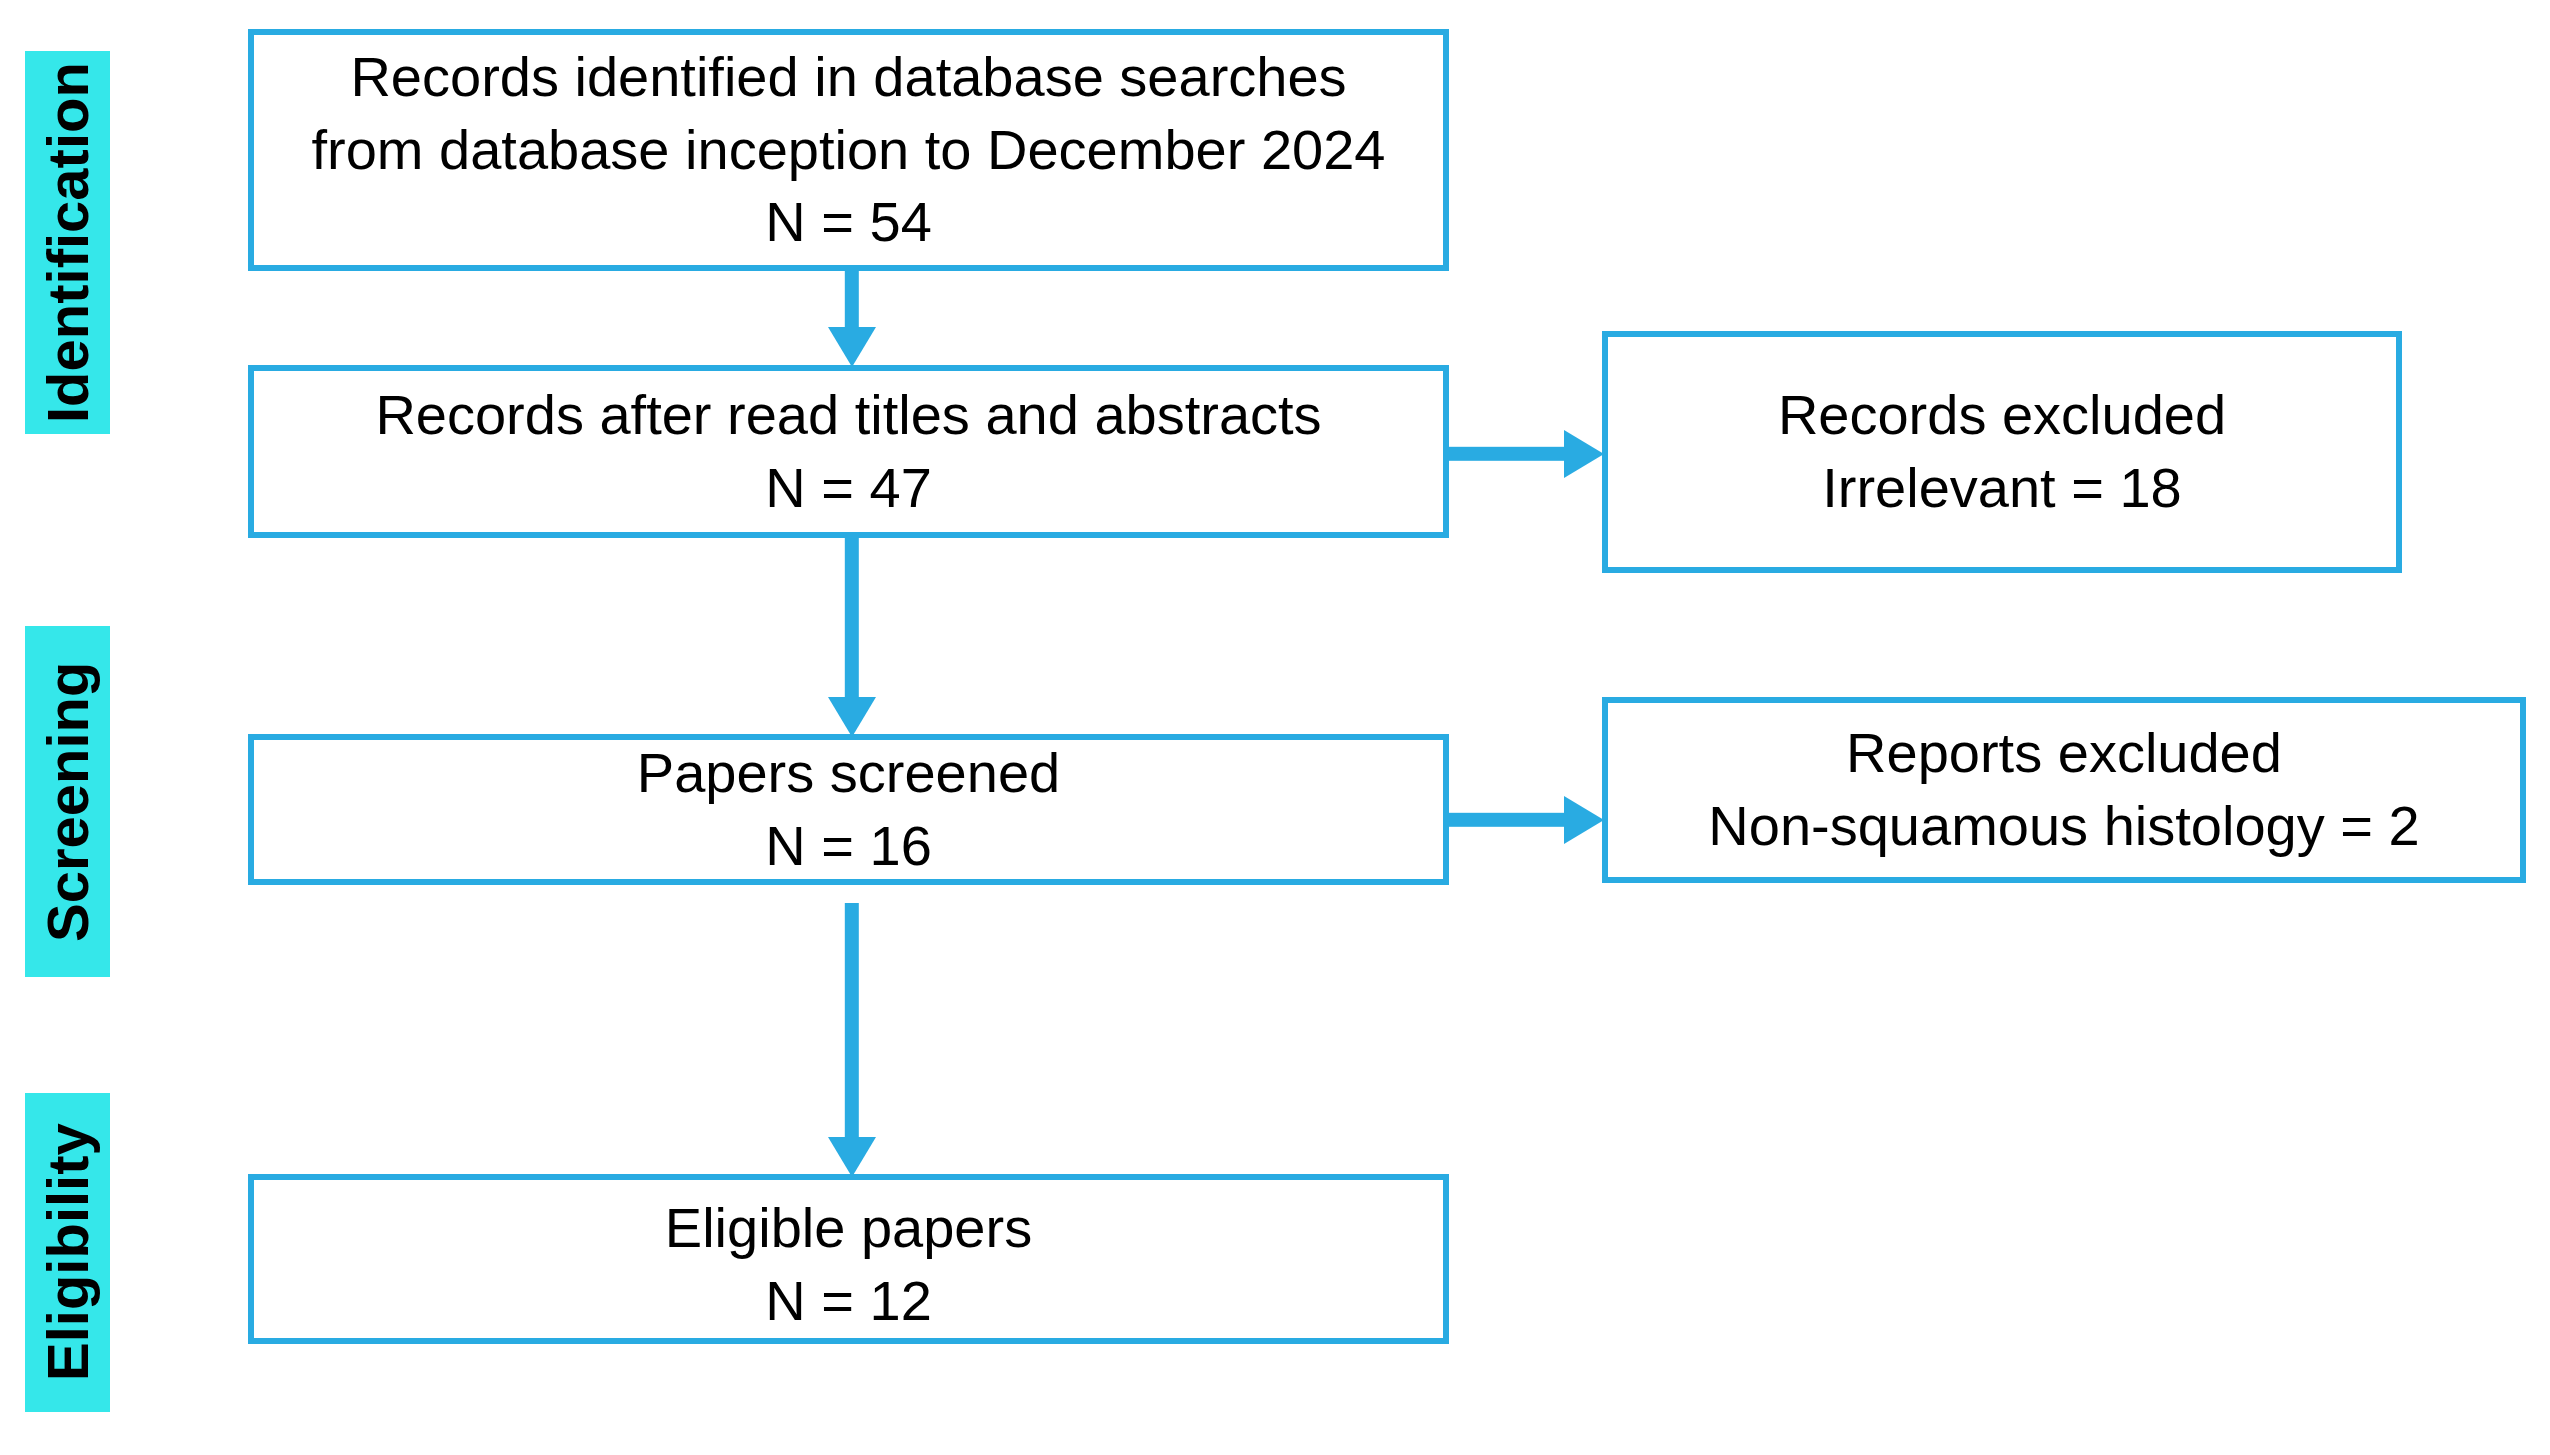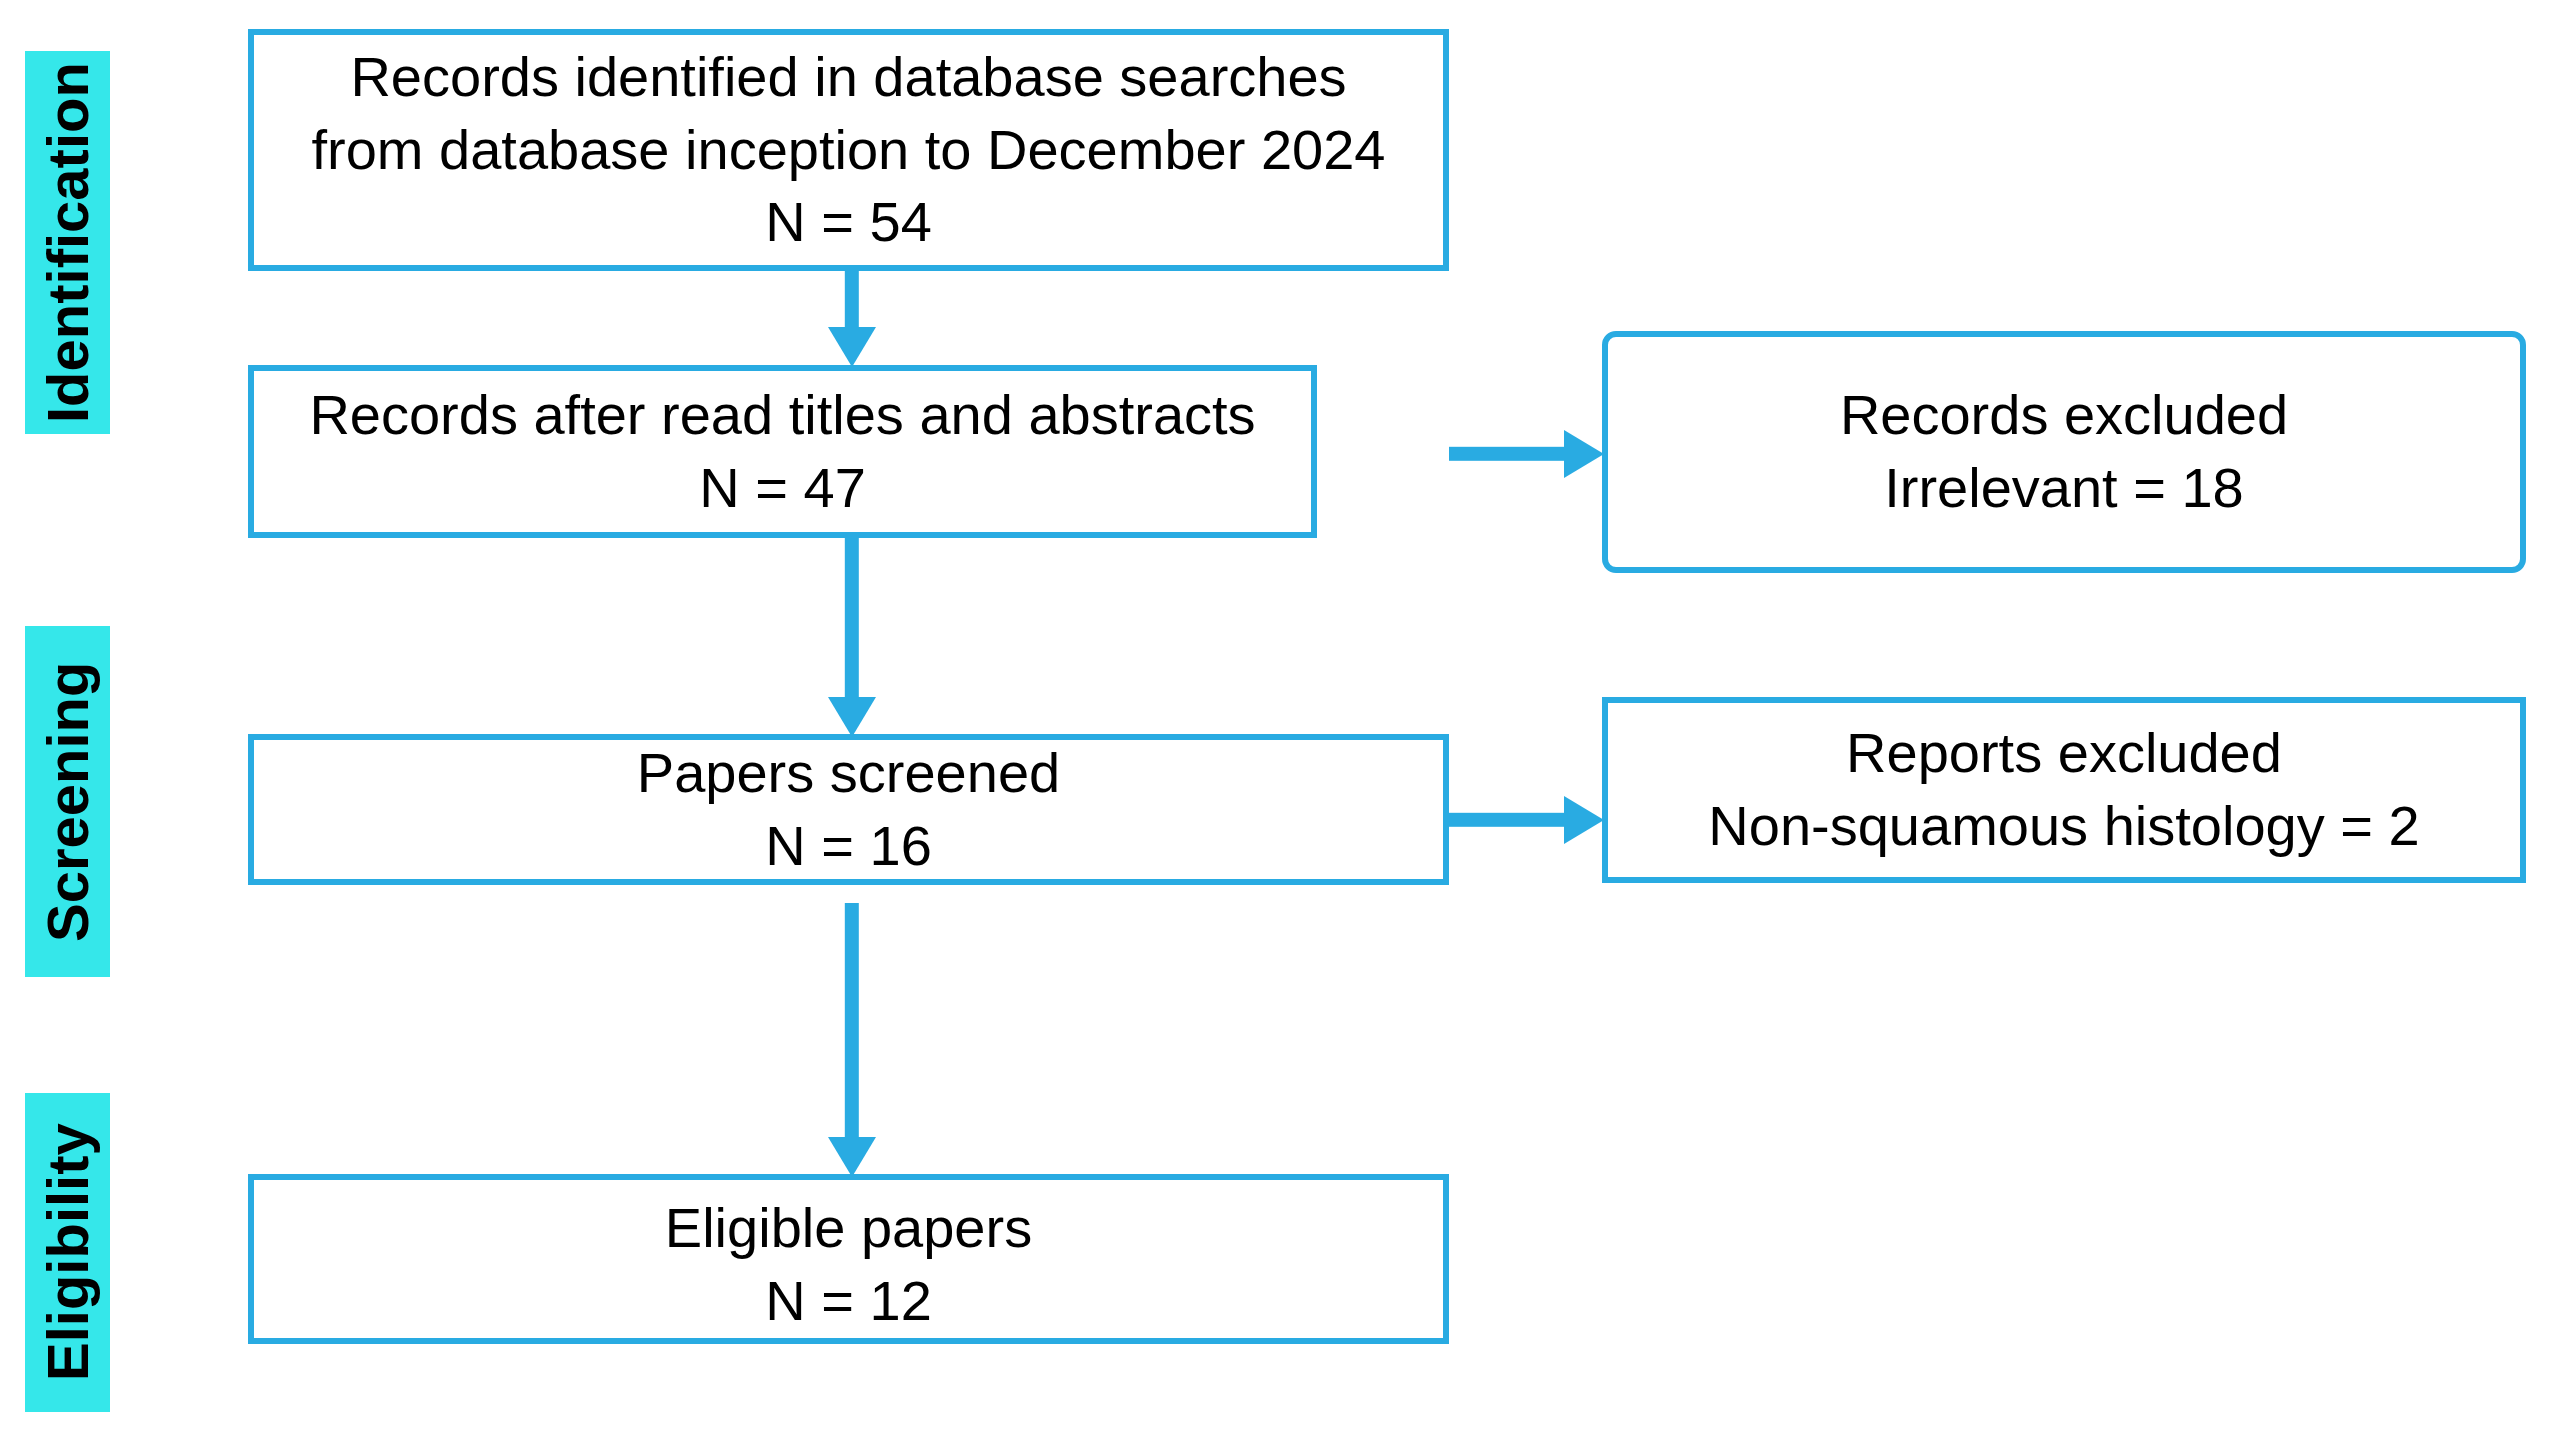--- a/index.html
+++ b/index.html
@@ -43,24 +43,24 @@
     display: flex;
     flex-direction: column;
     align-items: center;
     justify-content: center;
     text-align: center;
     font-size: 56px;
     line-height: 1.3;
     color: #000000;
   }
   #box-identified      { left: 248px;  top: 29px;   width: 1201px; height: 242px; }
-  #box-title-abstract  { left: 248px;  top: 365px;  width: 1069px; height: 173px; }
+  #box-title-abstract  { left: 248px;  top: 365px;  width: 1201px; height: 173px; }
   #box-screened        { left: 248px;  top: 734px;  width: 1201px; height: 151px; }
   #box-eligible        { left: 248px;  top: 1174px; width: 1201px; height: 170px; justify-content: flex-end; }
-  #box-records-excluded{ left: 1602px; top: 331px;  width: 924px; height: 242px; border-radius: 14px; }
+  #box-records-excluded{ left: 1602px; top: 331px;  width: 800px; height: 242px; }
   #box-reports-excluded{ left: 1602px; top: 697px;  width: 924px; height: 186px; }
 
   
   .arrow-v { position: absolute; width: 49px; }
   .arrow-v .stem {
     position: absolute; left: 50%; transform: translateX(-50%);
     top: 0; bottom: 32px; width: 14.4px; background: #29ABE2;
   }
   .arrow-v .head {
     position: absolute; bottom: 0; left: 50%; transform: translateX(-50%);

